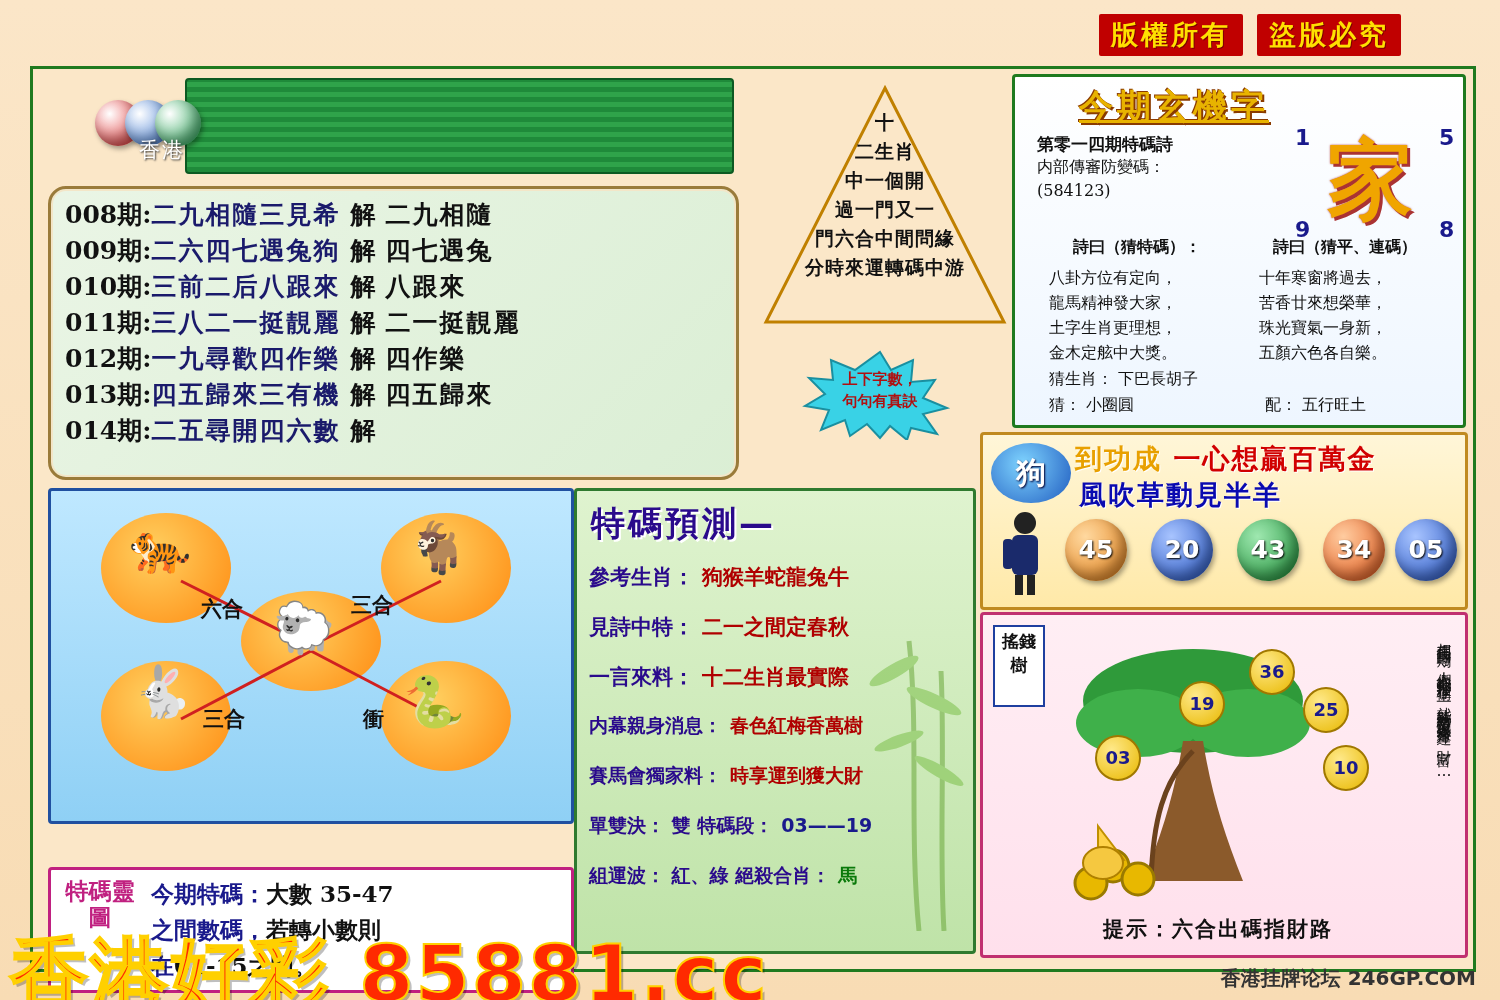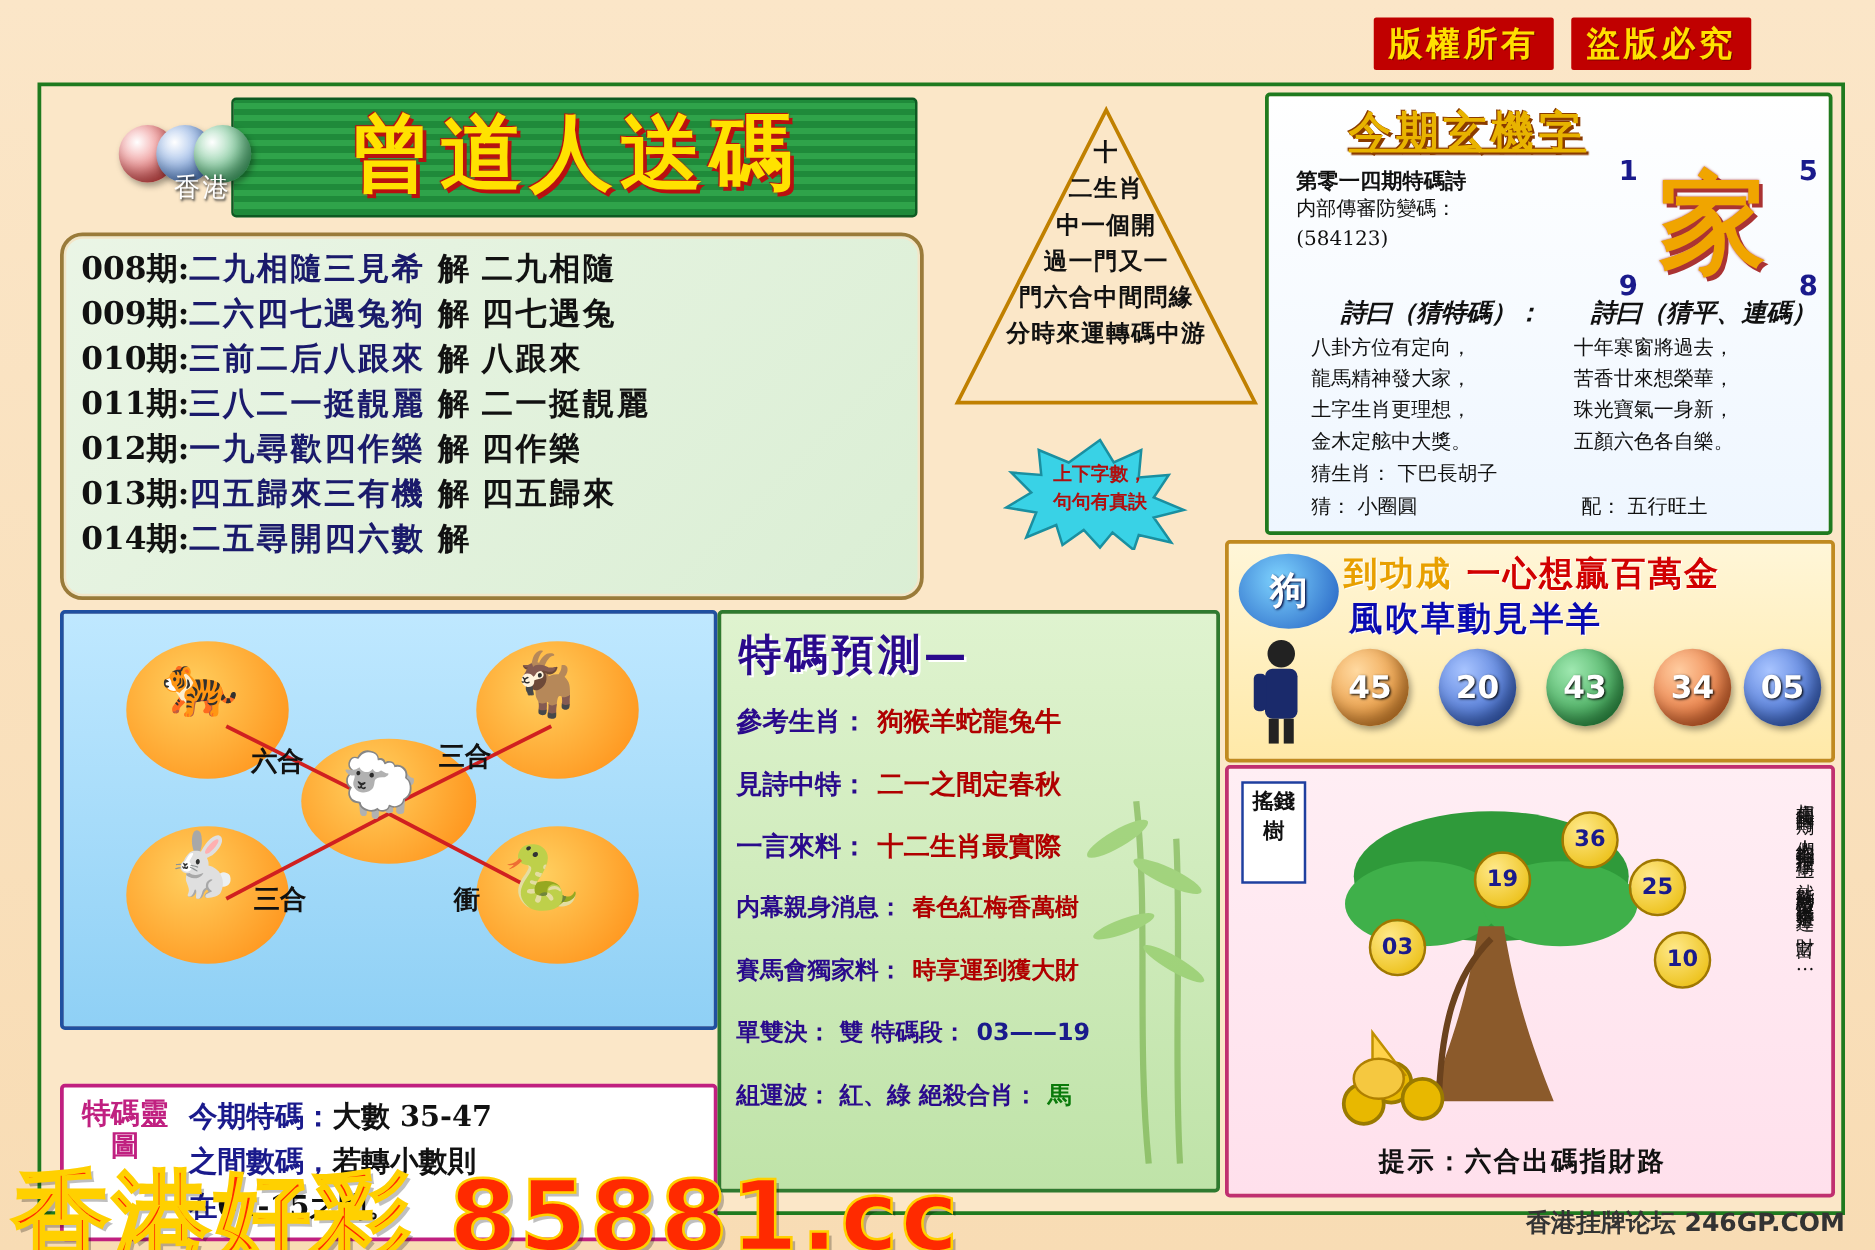--- a/index.html
+++ b/index.html
@@ -124,23 +124,22 @@
     position:absolute;left:300px;top:52px;width:110px;height:100px;
     font-size:86px;font-weight:bold;color:#f0a500;line-height:100px;text-align:center;
     text-shadow:3px 3px 0 #a33,0 0 2px #a33;
   }
   .corner{position:absolute;font-size:22px;color:#1a1a8c;font-weight:bold;}
   .c1{left:280px;top:48px;}
   .c5{left:424px;top:48px;}
   .c9{left:280px;top:140px;}
   .c8{left:424px;top:140px;}
   .shiyue{
-    position:absolute;top:160px;font-size:20px;color:#111;font-weight:bold;
-    font-family:"DejaVu Serif","Liberation Serif",serif;
-    font-style:italic;
+    position:absolute;top:160px;font-size:16px;color:#111;font-weight:bold;
+    font-family:"DejaVu Serif","Liberation Serif",serif;
   }
   .shiyue.l{left:58px;}
   .shiyue.r{left:258px;}
   .poem-col{
     position:absolute;top:188px;font-size:16px;line-height:25px;color:#111;
     font-family:"DejaVu Serif","Liberation Serif",serif;
   }
   .poem-col.l{left:34px;width:200px;}
   .poem-col.r{left:244px;width:200px;}
   .guess-row{
@@ -296,21 +295,20 @@
 
   <div class="copyright">
     <span>版權所有</span>
     <span>盜版必究</span>
   </div>
 
   <div class="frame"></div>
 
   <div class="title-block">
     <div class="title-bg"></div>
-    <div class="title-text">曾道人送碼</div>
     <div class="hk-badge">
       <div class="ball b1"></div>
       <div class="ball b2"></div>
       <div class="ball b3"></div>
       <div class="lbl">香港</div>
     </div>
   </div>
 
   <div class="verses">
     <div class="verse-row">

